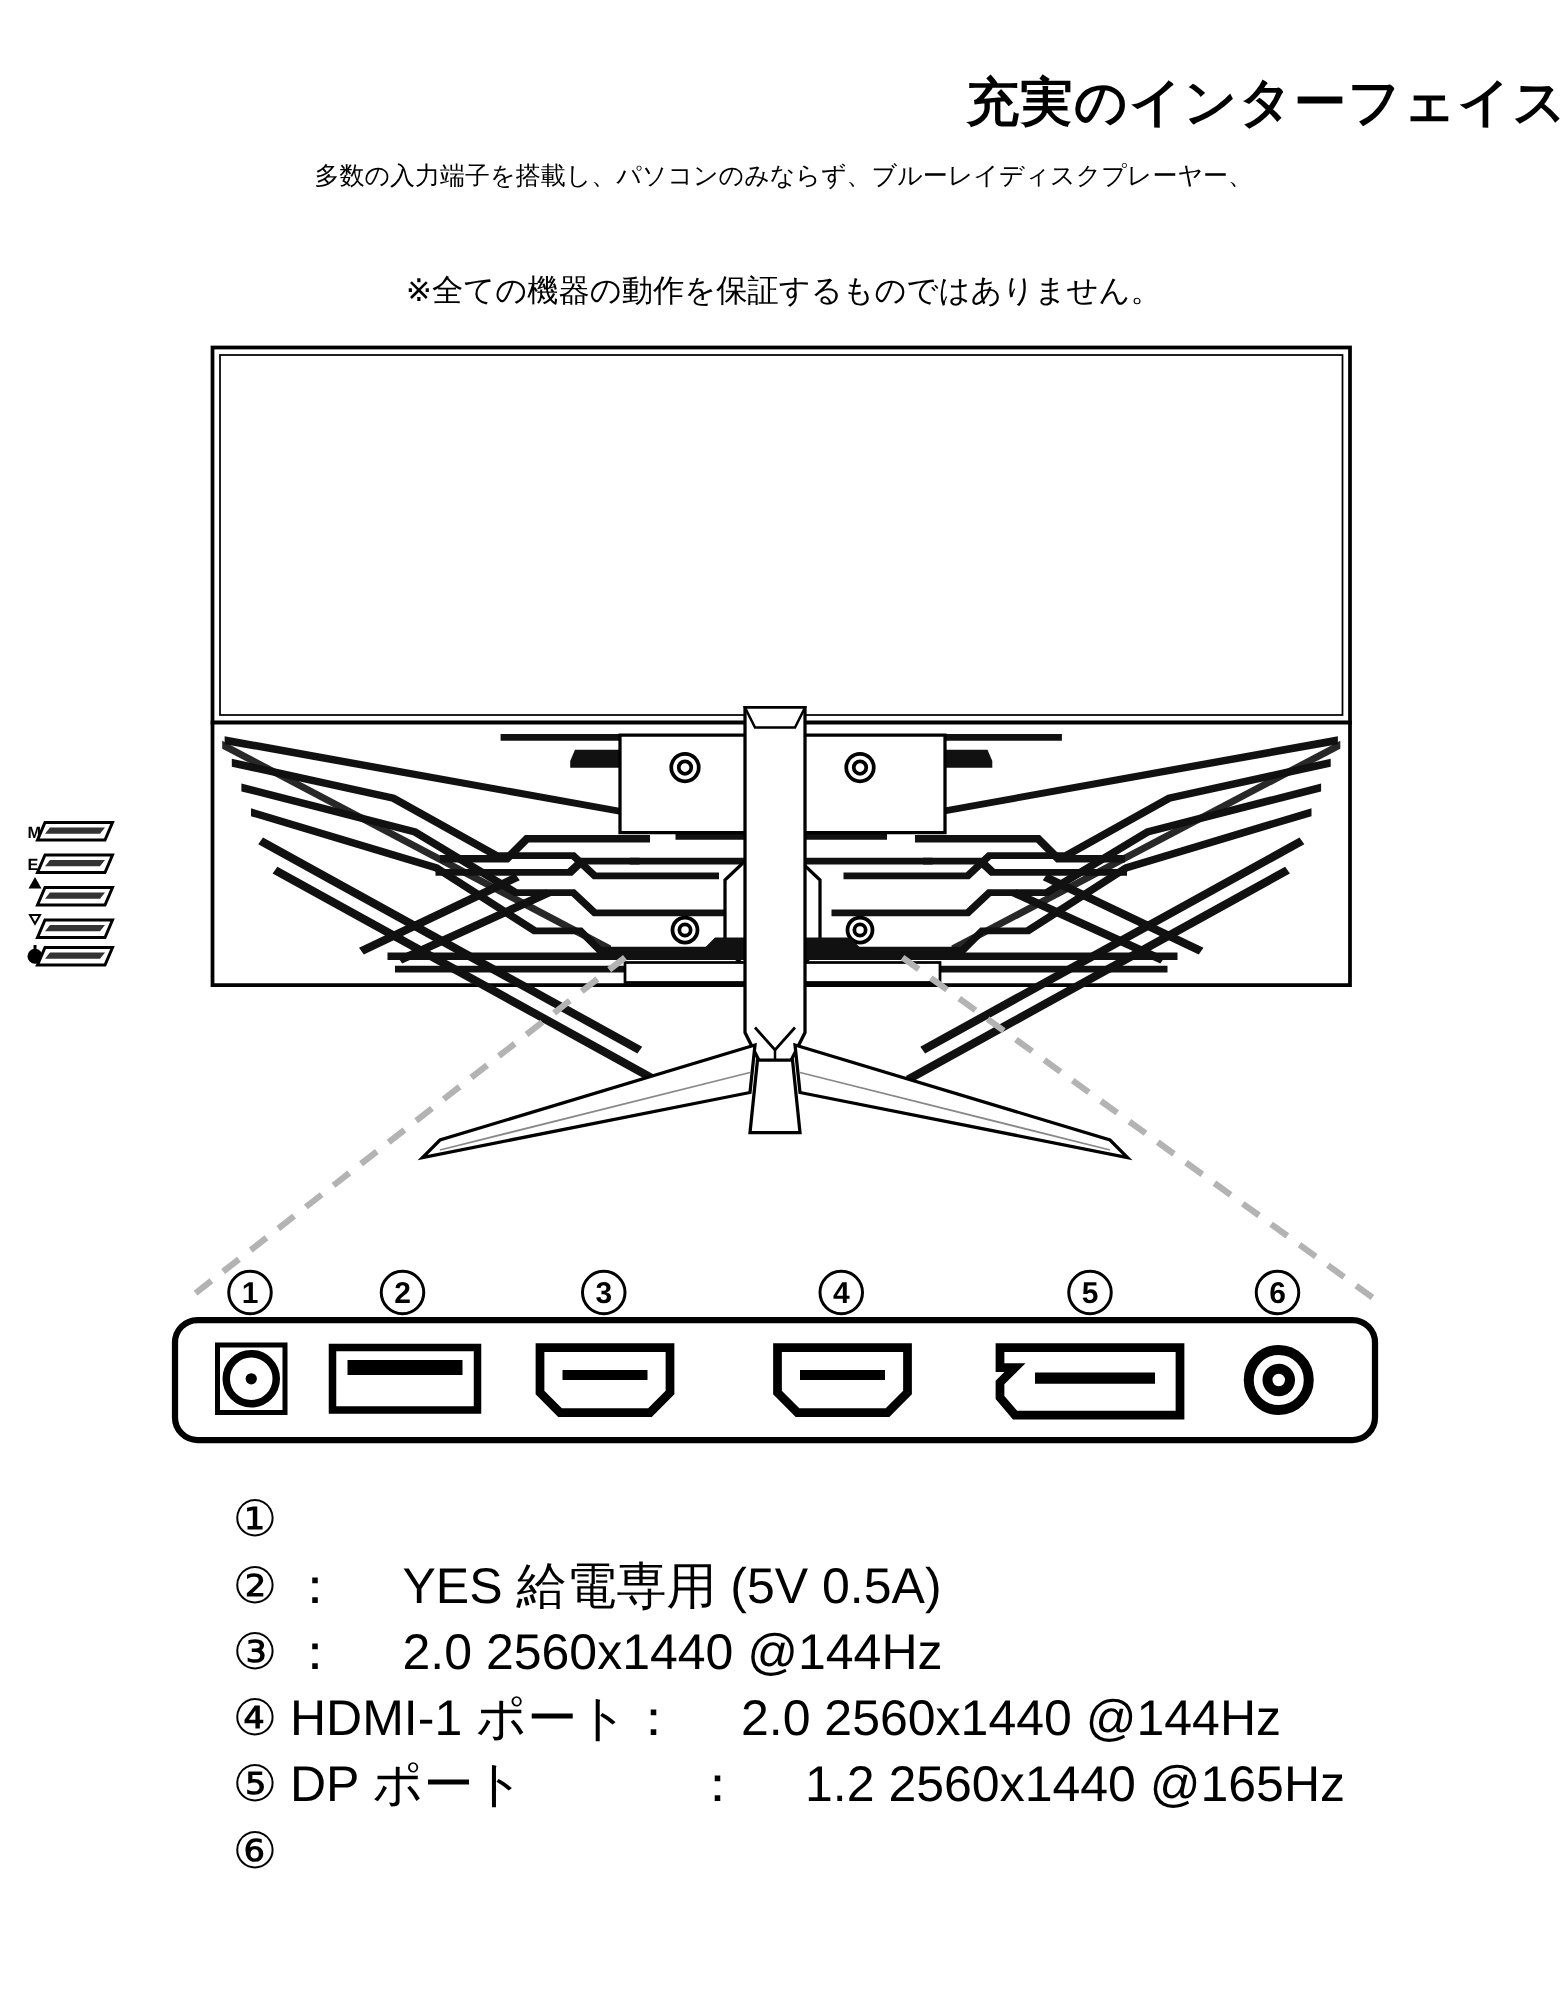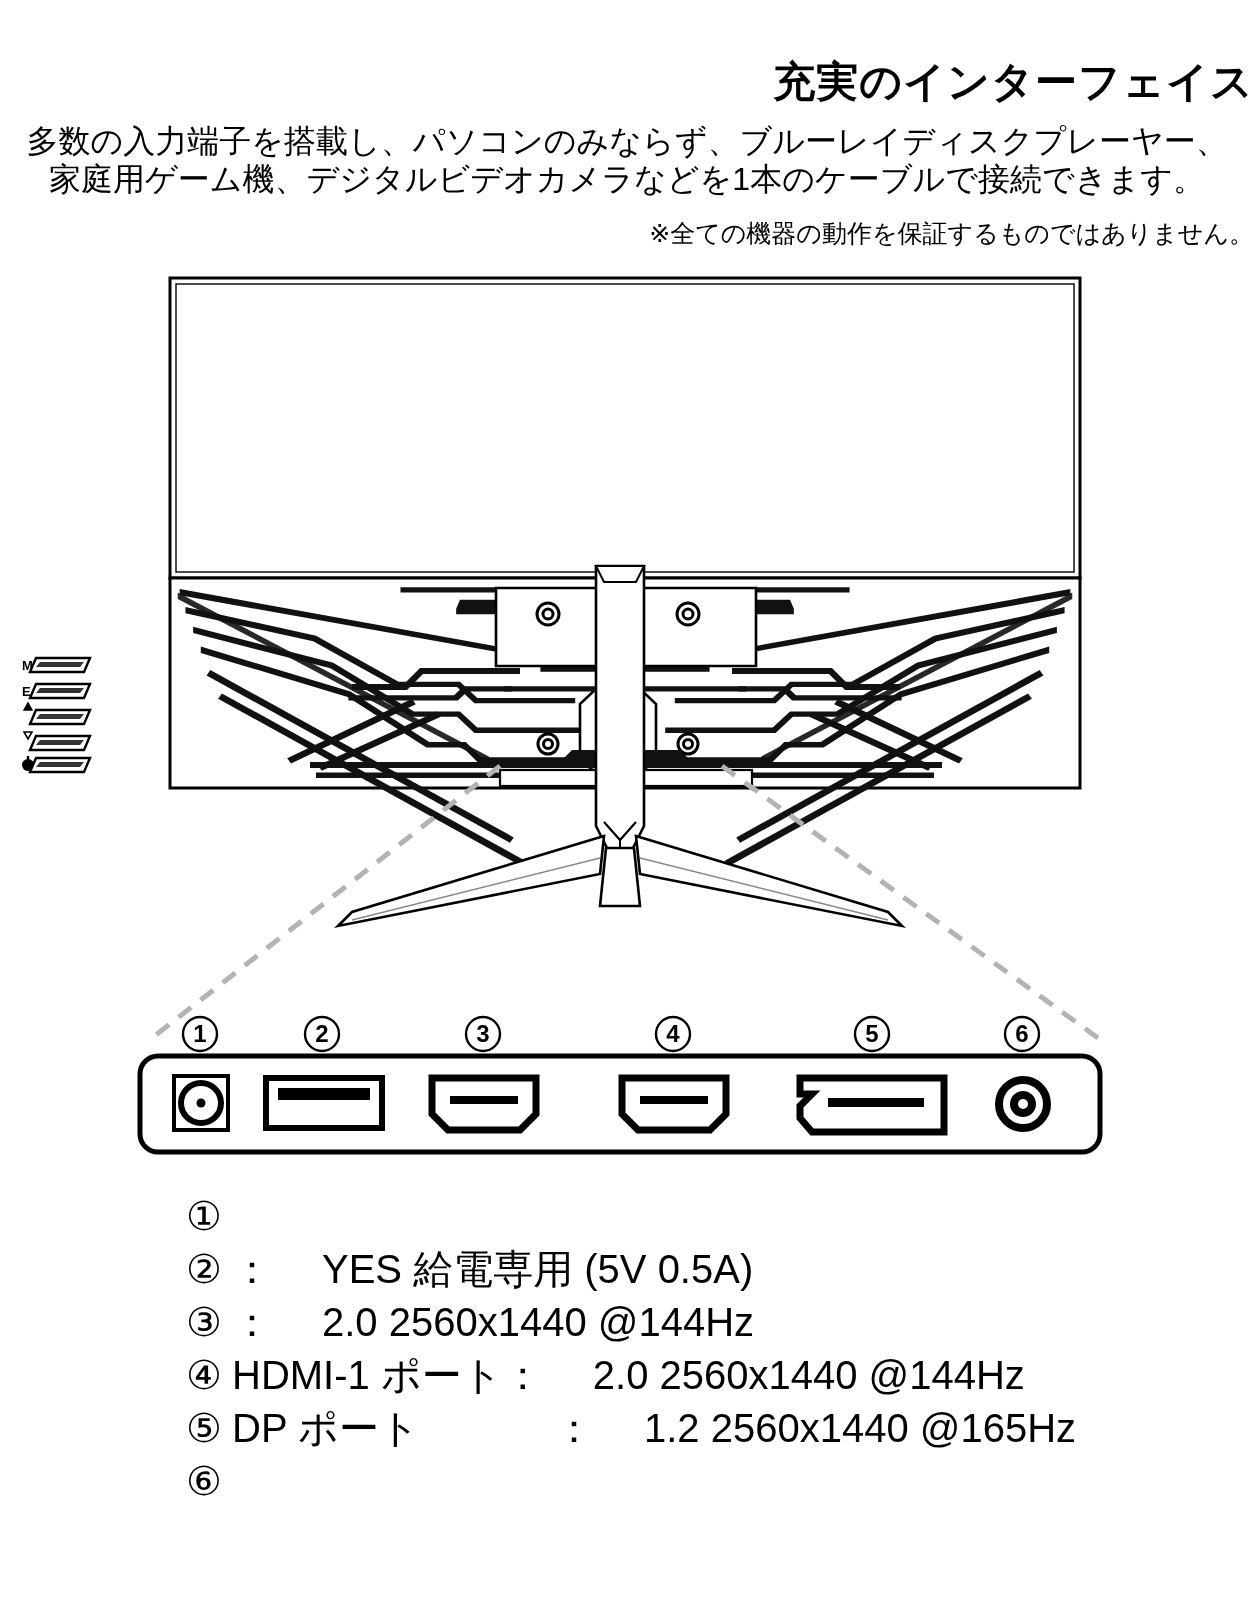--- a/index.html
+++ b/index.html
@@ -30,31 +30,31 @@
     font-weight: 700;
     letter-spacing: 1px;
     white-space: nowrap;
   }
   .lede {
     position: absolute;
     top: 122px;
     left: 0;
     width: 1254px;
     text-align: center;
-    font-size: 32px;
+    font-size: 20px;
     line-height: 38px;
     font-weight: 400;
   }
   .lede div { white-space: nowrap; }
   .note {
     position: absolute;
     top: 216px;
     left: 0;
     width: 1254px;
-    text-align: right;
+    text-align: center;
     font-size: 25px;
     line-height: 34px;
     font-weight: 400;
     white-space: nowrap;
   }
 
   
   .stage {
     position: absolute;
     top: 266px;
@@ -101,21 +101,20 @@
     margin-left: 44px;
   }
 </style>
 </head>
 <body>
 
 <h1 class="page-title">充実のインターフェイス</h1>
 
 <div class="lede">
   <div>多数の入力端子を搭載し、パソコンのみならず、ブルーレイディスクプレーヤー、</div>
-  <div>家庭用ゲーム機、デジタルビデオカメラなどを1本のケーブルで接続できます。</div>
 </div>
 
 <div class="note">※全ての機器の動作を保証するものではありません。</div>
 
 <div class="stage">
 <svg width="1254" height="900" viewBox="0 0 1254 900" xmlns="http://www.w3.org/2000/svg">
 
   <defs>
 
     <g id="traceHalf">

